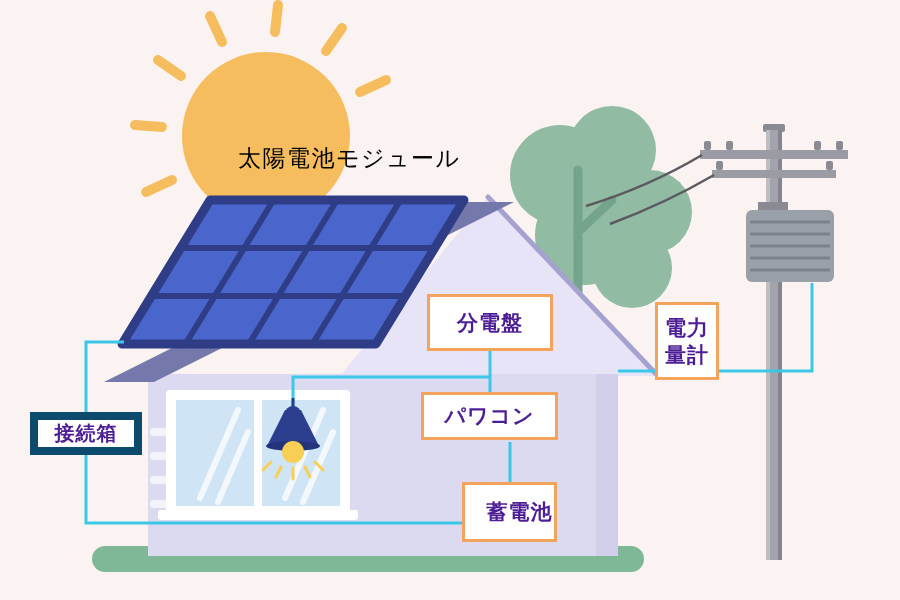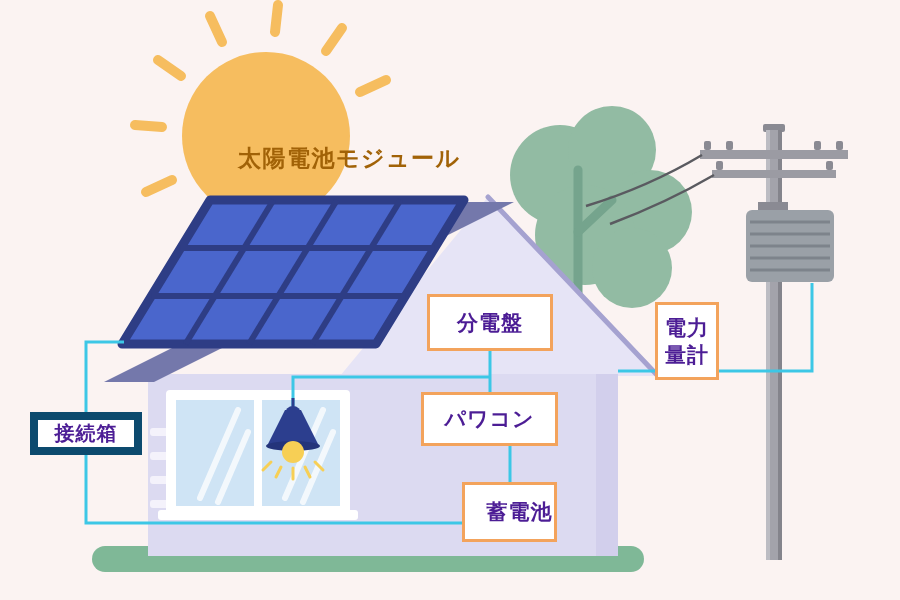--- a/index.html
+++ b/index.html
@@ -8,26 +8,26 @@
   .stage svg{position:absolute;left:0;top:0;}
   .label-box{
     position:absolute;box-sizing:border-box;background:#ffffff;
     display:flex;align-items:center;justify-content:center;
     font-weight:700;color:#4c1d95;font-size:21px;letter-spacing:1px;
   }
   .orange{border:3px solid #f3a35c;}
   .black{border:8px solid #0c4a6e;font-size:20px;}
   .box-junction{left:30px;top:412px;width:112px;height:43px;}
   .box-bunden{left:427px;top:294px;width:126px;height:57px;}
-  .box-pawakon{left:421px;top:392px;width:137px;height:54px;}
+  .box-pawakon{left:421px;top:392px;width:137px;height:48px;}
   .box-chikudenchi{left:462px;top:482px;width:95px;height:60px;padding-left:20px;}
   .box-meter{left:655px;top:302px;width:64px;height:78px;flex-direction:column;line-height:1.3;}
   .diagram-title{
-    position:absolute;left:238px;top:143px;font-size:23px;font-weight:700;
-    color:#a16207;letter-spacing:1.5px;white-space:nowrap;text-align:center;
+    position:absolute;left:238px;top:143px;font-size:23px;font-weight:400;
+    color:#000000;letter-spacing:1.5px;white-space:nowrap;text-align:center;
   }
 </style>
 </head>
 <body>
 
 <div class="stage">
 
   <svg width="900" height="600" viewBox="0 0 900 600">
 
     <g>

